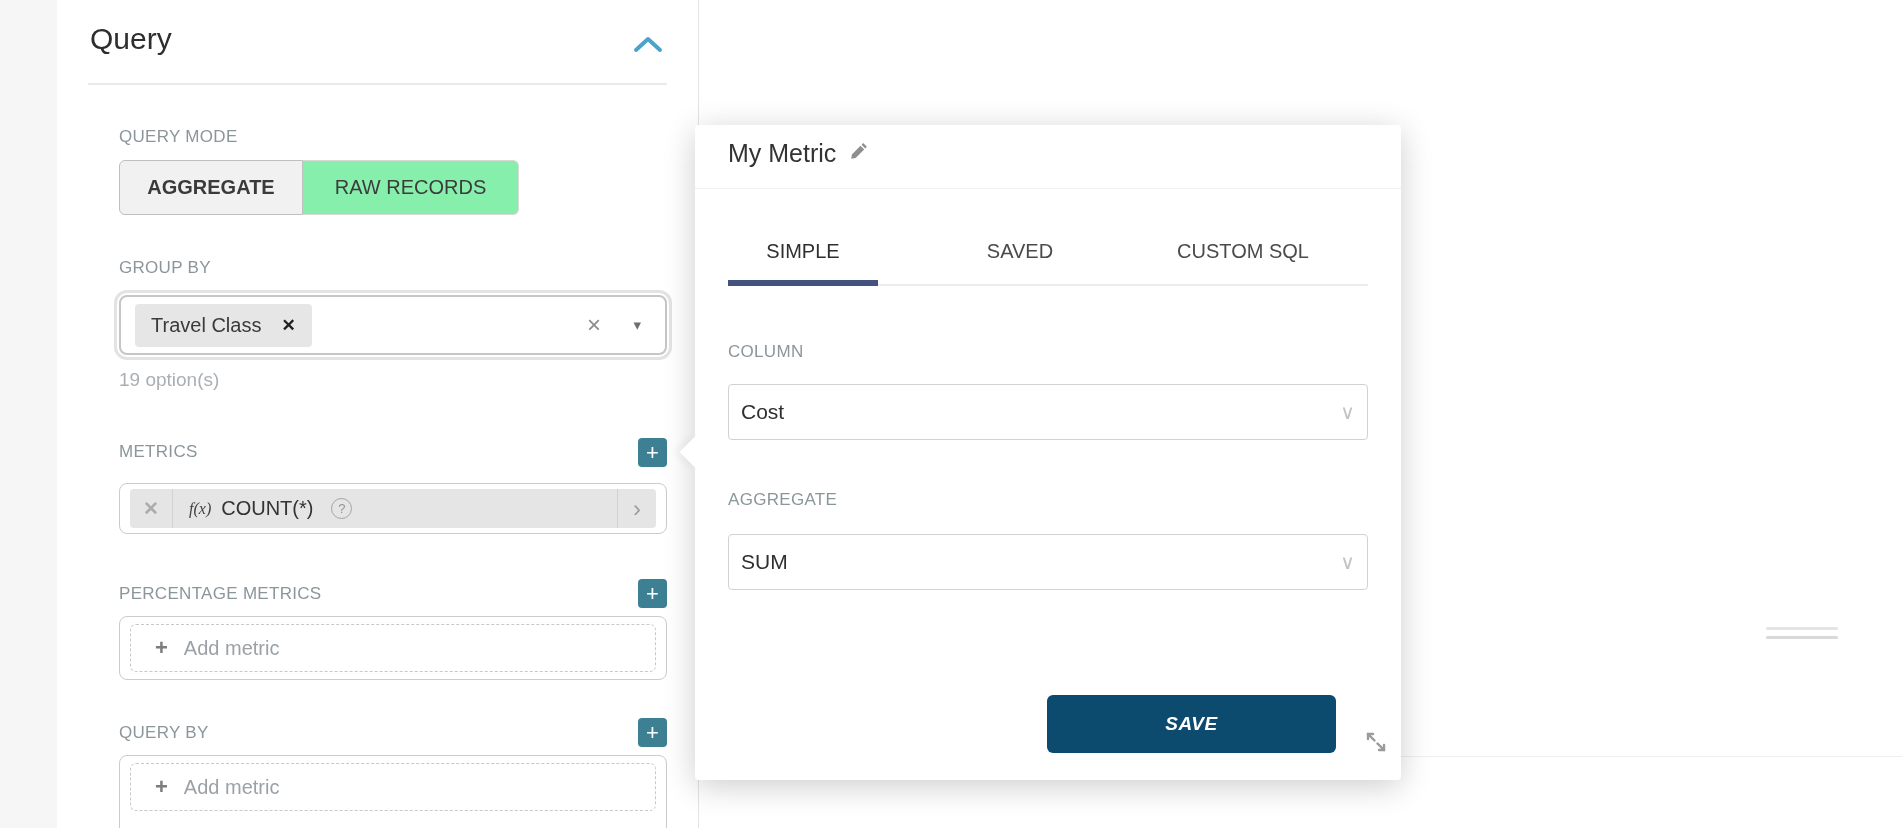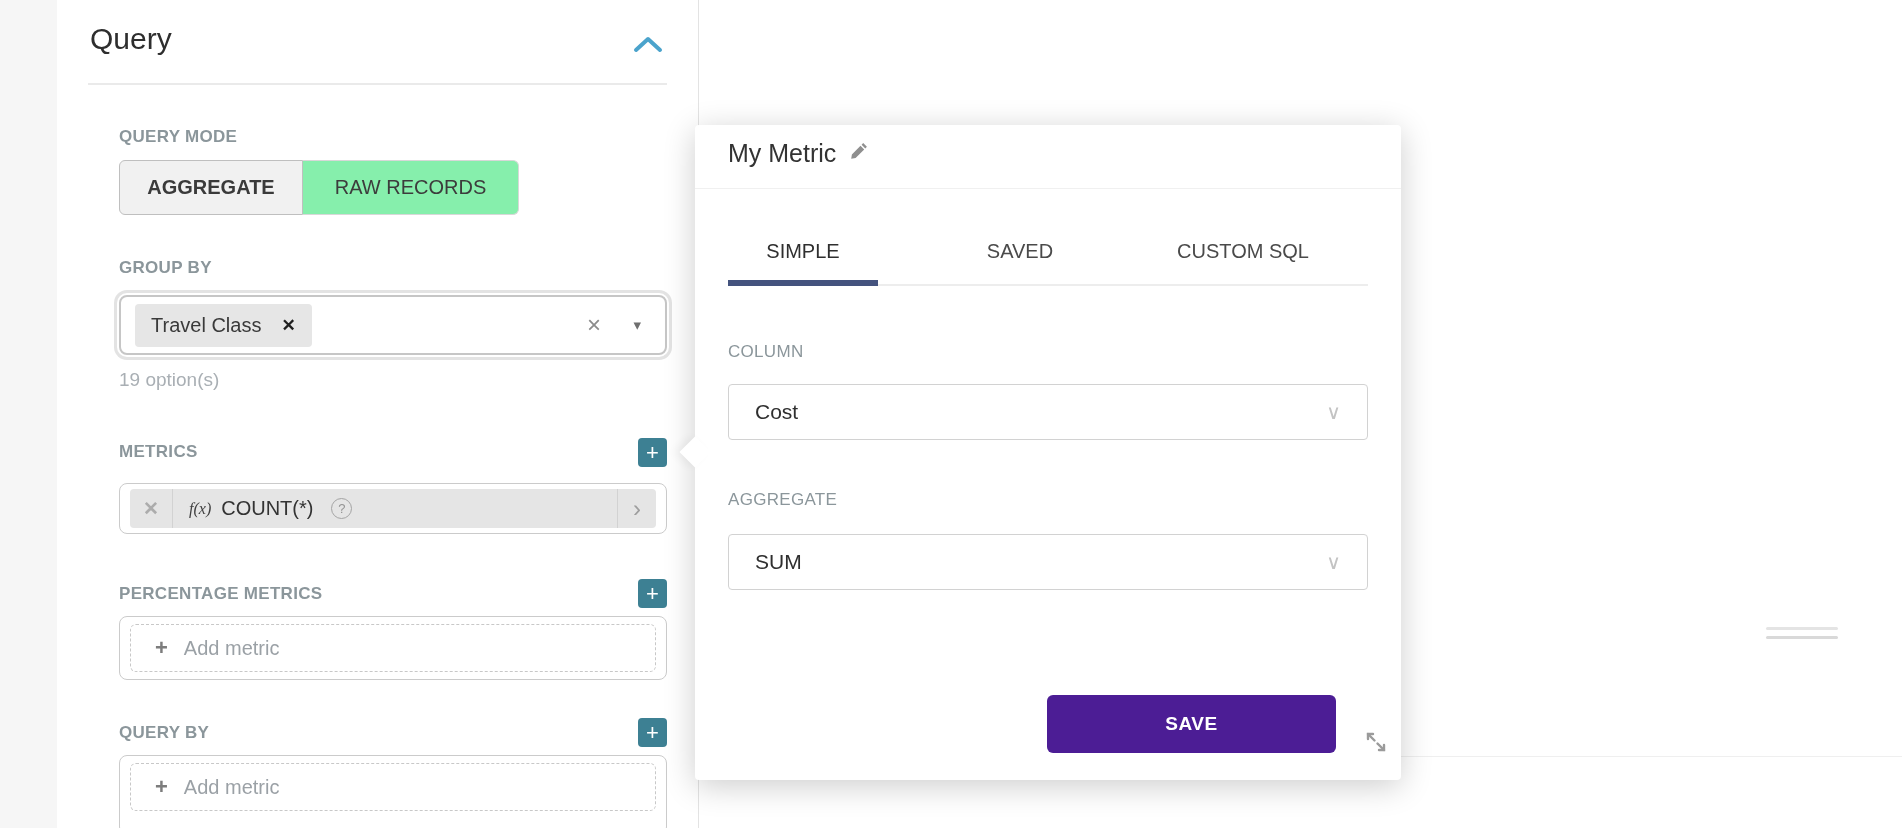--- a/index.html
+++ b/index.html
@@ -10,21 +10,21 @@
   
   .left-gutter { left:0; top:0; width:57px; height:828px; background:#f6f6f6; }
   .v-divider   { left:698px; top:0; width:1px; height:828px; background:#e3e3e3; z-index:1; }
   .h-divider-right { left:699px; top:756px; width:1203px; height:1px; background:#efefef; z-index:1; }
 
   
   .panel-title { left:90px; top:22px; font-size:30px; color:#2e2e2e; }
   .collapse-btn { left:630px; top:32px; width:36px; height:28px; cursor:pointer; }
   .title-divider { left:88px; top:83px; width:579px; height:2px; background:#eaeaea; }
 
-  .ctl-label { font-size:17px; color:#8b969b; letter-spacing:.3px;font-weight:bold; }
+  .ctl-label { font-size:17px; color:#8b969b; letter-spacing:.3px; }
 
   
   .seg { left:119px; top:160px; height:55px; display:flex; }
   .seg-btn { height:55px; display:flex; align-items:center; justify-content:center;
              font-size:20px; cursor:pointer; }
   .seg-btn.sel { width:184px; background:#f1f1f1; border:1px solid #bfbfbf;
                  border-radius:6px 0 0 6px; font-weight:700; color:#3a3a3a; z-index:2; }
   .seg-btn.unsel { width:216px; background:#86efac; border:1px solid #d8d8d8; border-left:none;
                    border-radius:0 6px 6px 0; color:#3c3c3c; }
 
@@ -84,28 +84,28 @@
 
   .tab { position:absolute; top:115px; width:150px; text-align:center; font-size:20px;
          color:#4a4a4a; cursor:pointer; }
   .tab.active { color:#2f2f2f; font-weight:500; }
   .tab-border { position:absolute; left:33px; top:159px; width:640px; height:2px; background:#ededed; }
   .tab-indicator { position:absolute; left:33px; top:155px; width:150px; height:6px; background:#44537e; }
 
   .pop-label { position:absolute; left:33px; font-size:17px; color:#8b969b; letter-spacing:.3px; }
   .pop-select { position:absolute; left:33px; width:640px; height:56px; border:1px solid #d2d2d2;
                 border-radius:4px; background:#fff; display:flex; align-items:center;
-                padding:0 26px; font-size:21px; color:#2f2f2f; cursor:pointer; }
+                padding:0 12px; font-size:21px; color:#2f2f2f; cursor:pointer; }
   .sel-chev { margin-left:auto; color:#c3c3c3; font-size:20px; }
 
   .btn { position:absolute; top:570px; width:289px; height:58px; border:none; border-radius:6px;
          font-family:"Liberation Sans", sans-serif; font-size:19px; font-weight:700;
          letter-spacing:.6px; cursor:pointer; }
   .btn-close { left:33px; background:#e7f3f7; color:#3a7f95; }
-  .btn-save  { left:352px; background:#4c1d95; color:#fff; }
+  .btn-save  { left:352px; background:#0c4a6e; color:#fff;font-style:italic; }
   .resize-handle { position:absolute; left:668px; top:604px; width:26px; height:26px; cursor:nwse-resize; }
 </style>
 </head>
 <body>
 
 <div class="abs left-gutter"></div>
 <div class="abs v-divider"></div>
 <div class="abs h-divider-right"></div>
 <div class="abs drag-line1"></div>
 <div class="abs drag-line2"></div>

